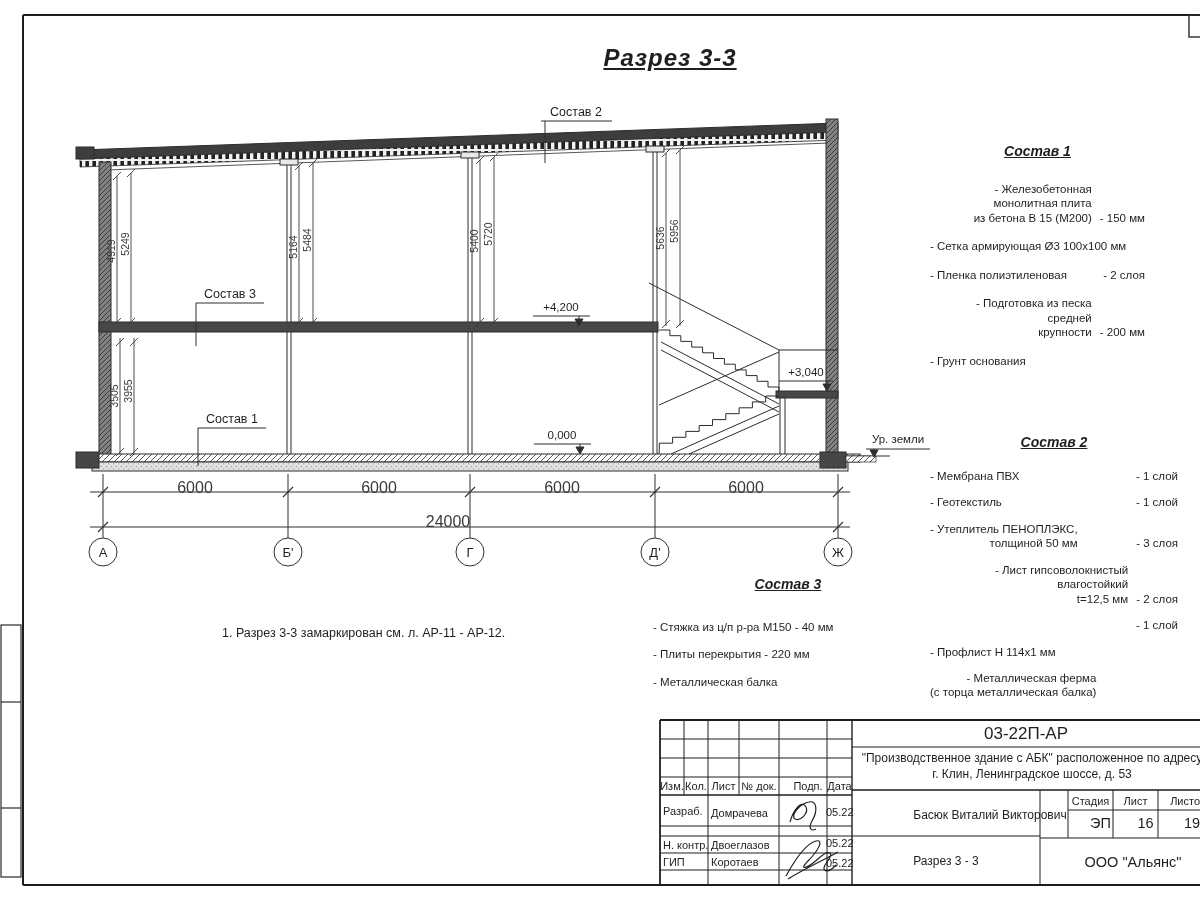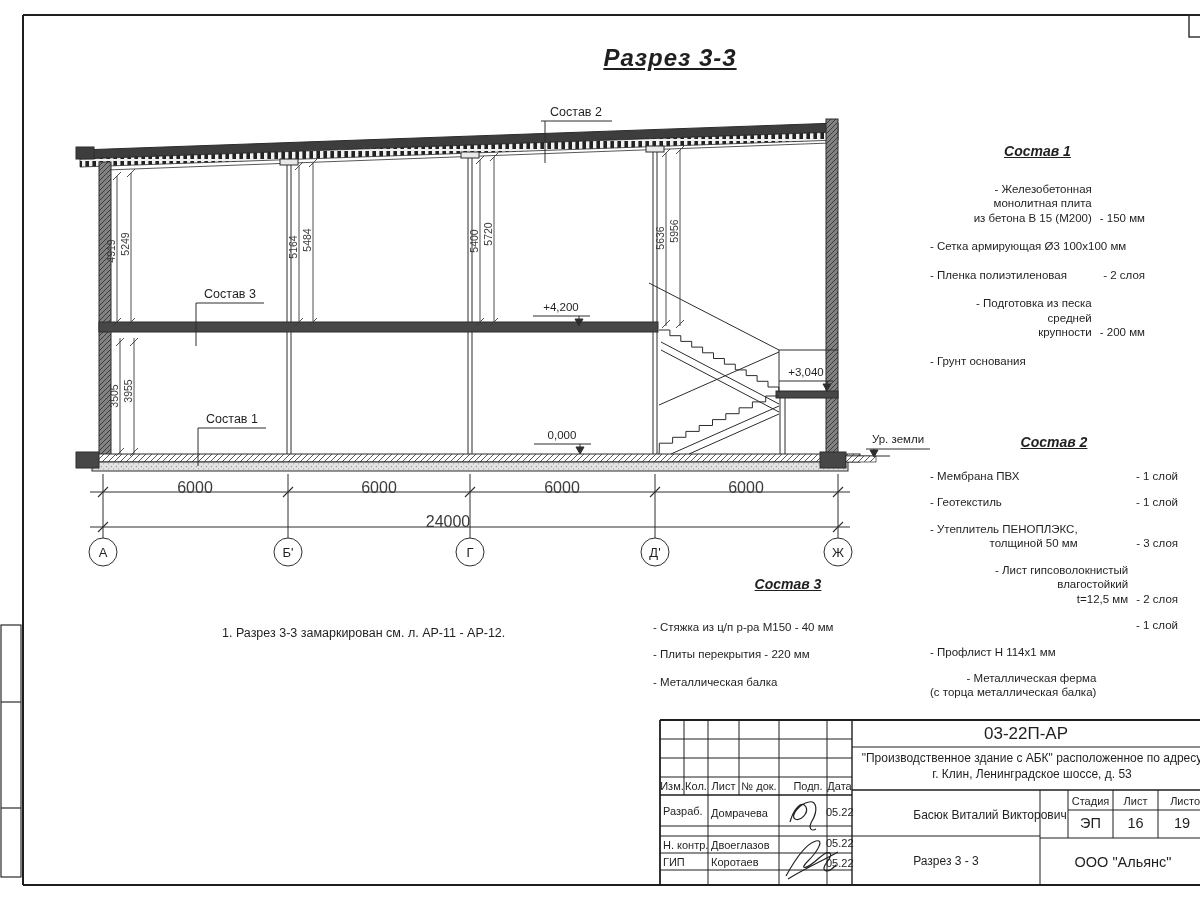--- a/index.html
+++ b/index.html
@@ -21,21 +21,21 @@
   .list li{display:flex;align-items:flex-end;}
   .item-name{white-space:pre-wrap;}
   .item-value{margin-left:auto;white-space:nowrap;padding-left:8px;}
   .s1 li{margin-bottom:14px;} .s1 .ltitle{margin-bottom:21px;}
   .s2 li{margin-bottom:12px;} .s2 .ltitle{margin-bottom:17px;}
   .s3 li{margin-bottom:13px;} .s3 .ltitle{margin-bottom:26px;}
   .tb{font-size:11px;}
   .tb-code{font-size:17px;text-align:center;}
   .tb-proj{font-size:12px;line-height:1.15;}
   .tb-mid{font-size:12px;}
-  .tb-big{font-size:14.5px;}
+  .tb-big{font-size:14.5px;margin-left:10px;}
 </style>
 </head>
 <body>
 
 <div class="sheet">
 
   <svg class="linework" width="1200" height="900" viewBox="0 0 1200 900">
     <defs>
       <pattern id="wallH" width="5" height="5" patternUnits="userSpaceOnUse">
         <rect width="5" height="5" fill="#828282"></rect>

